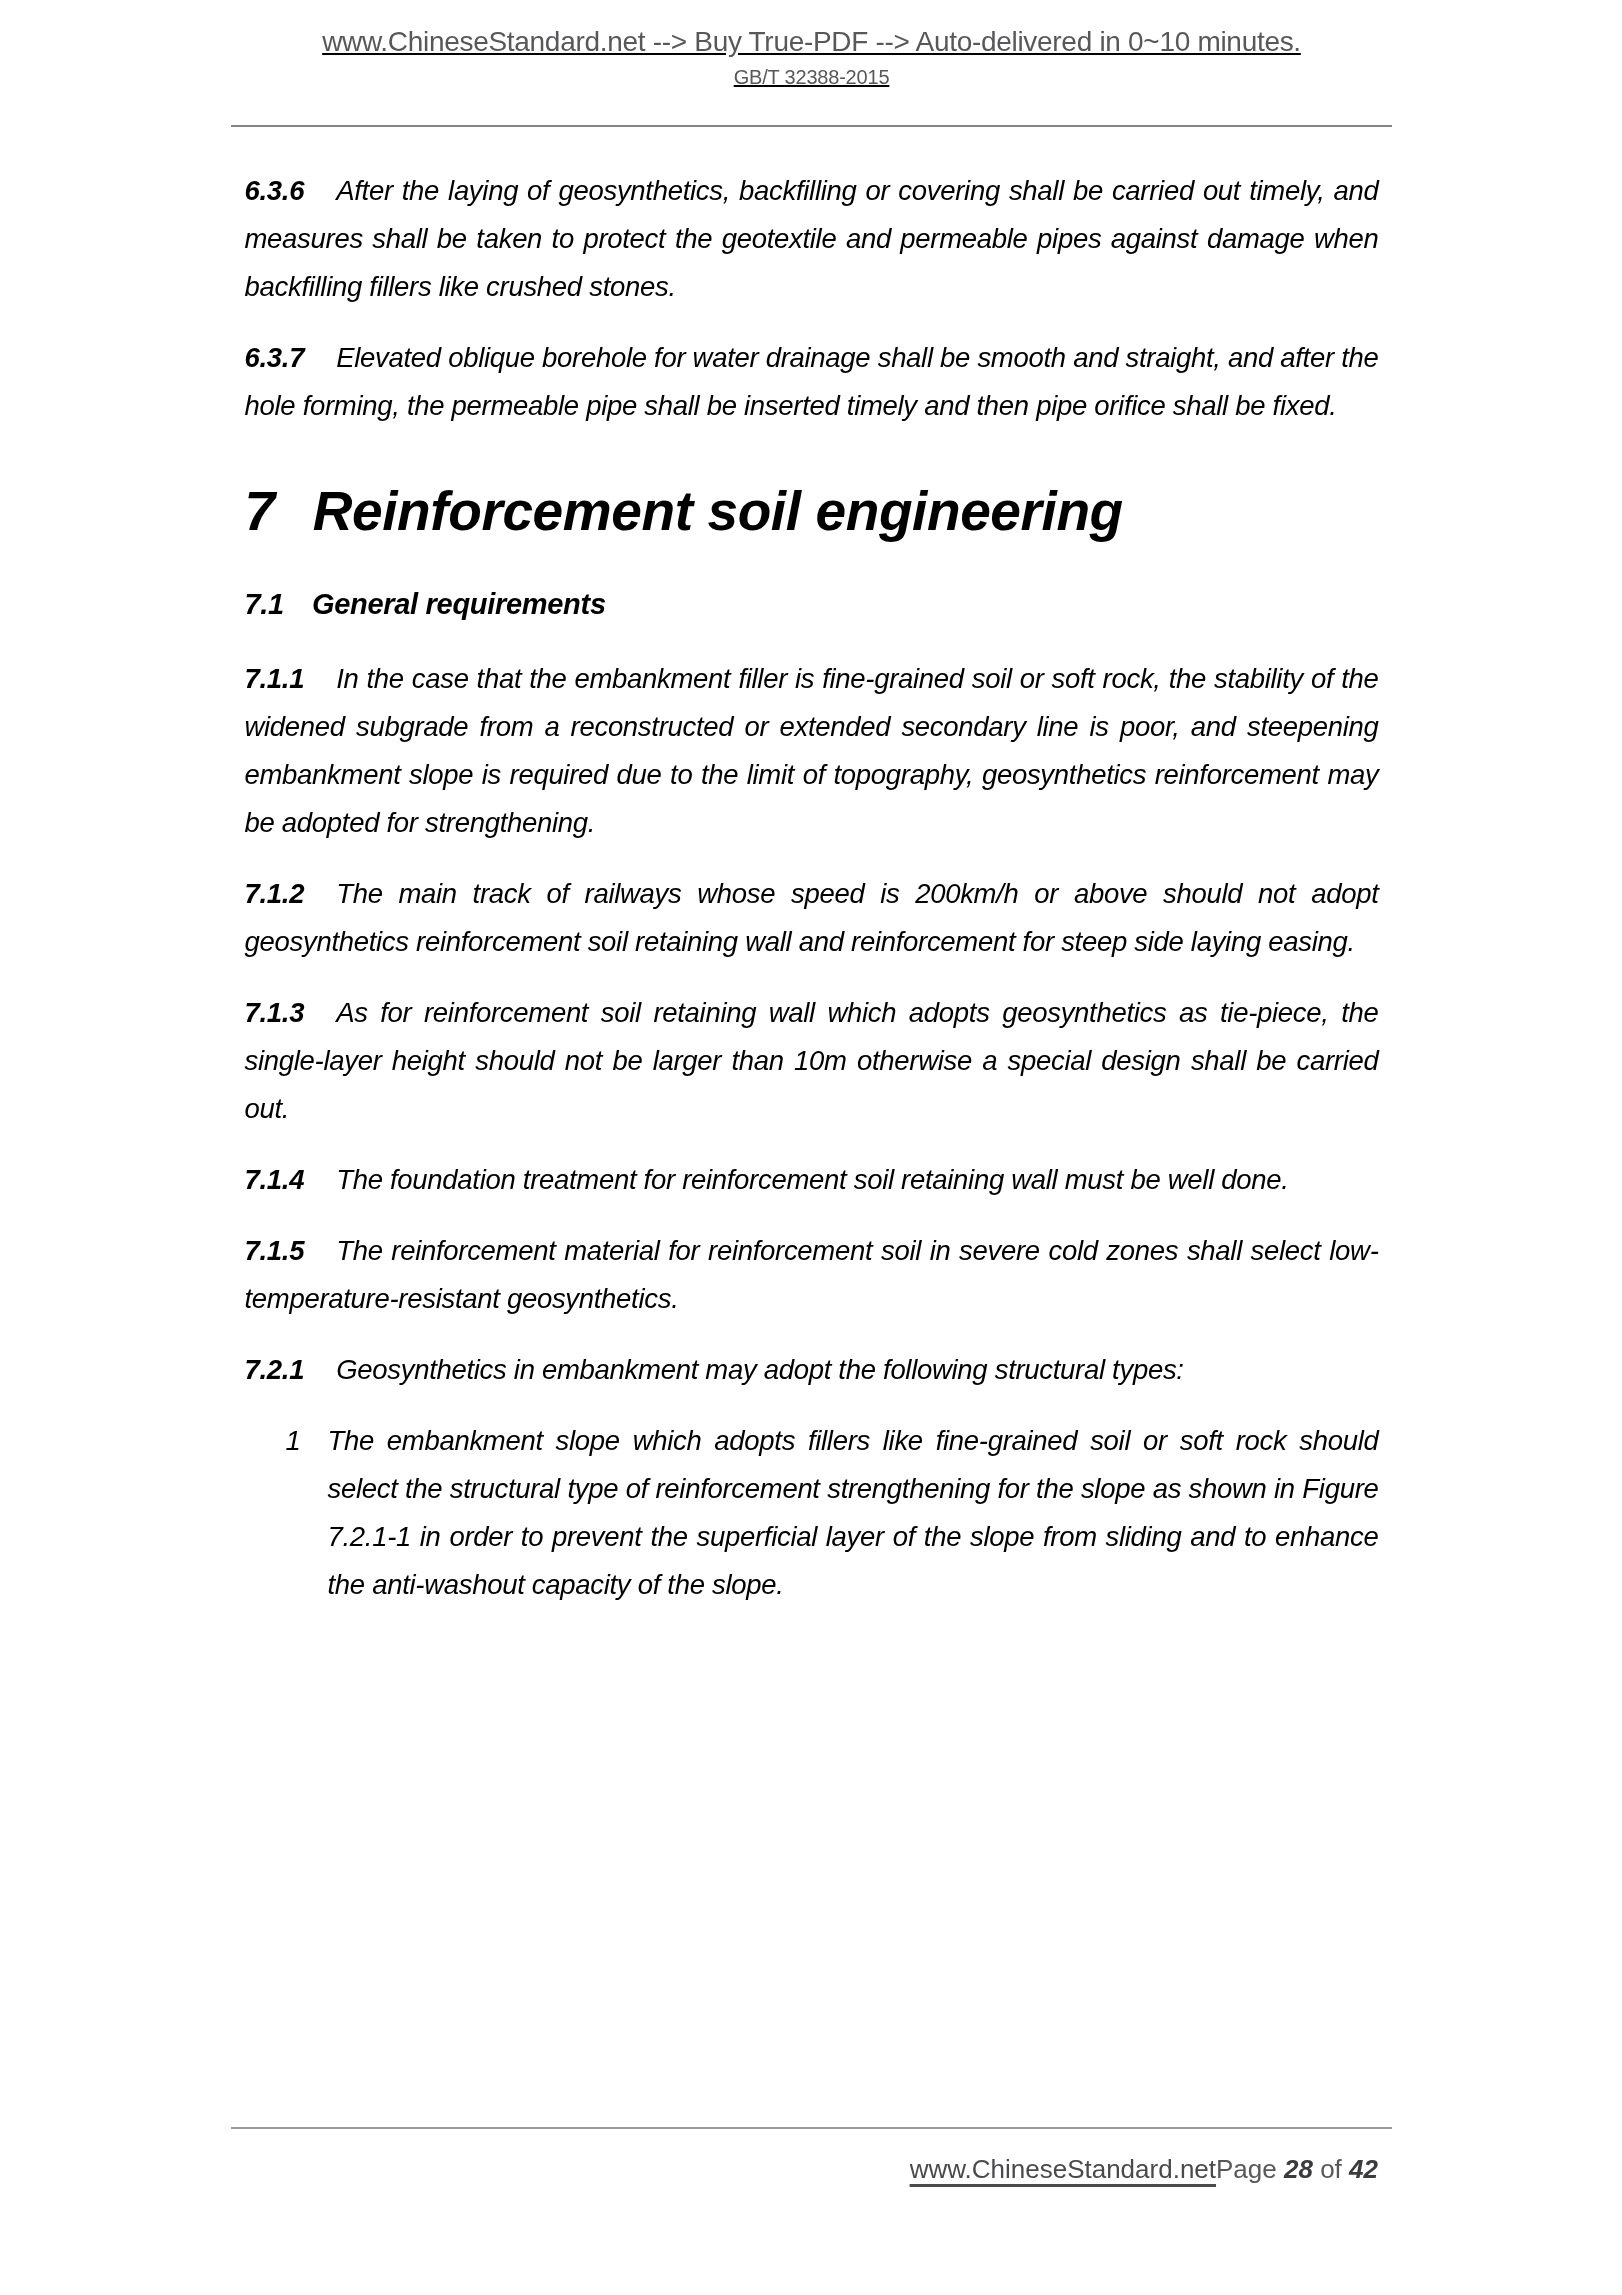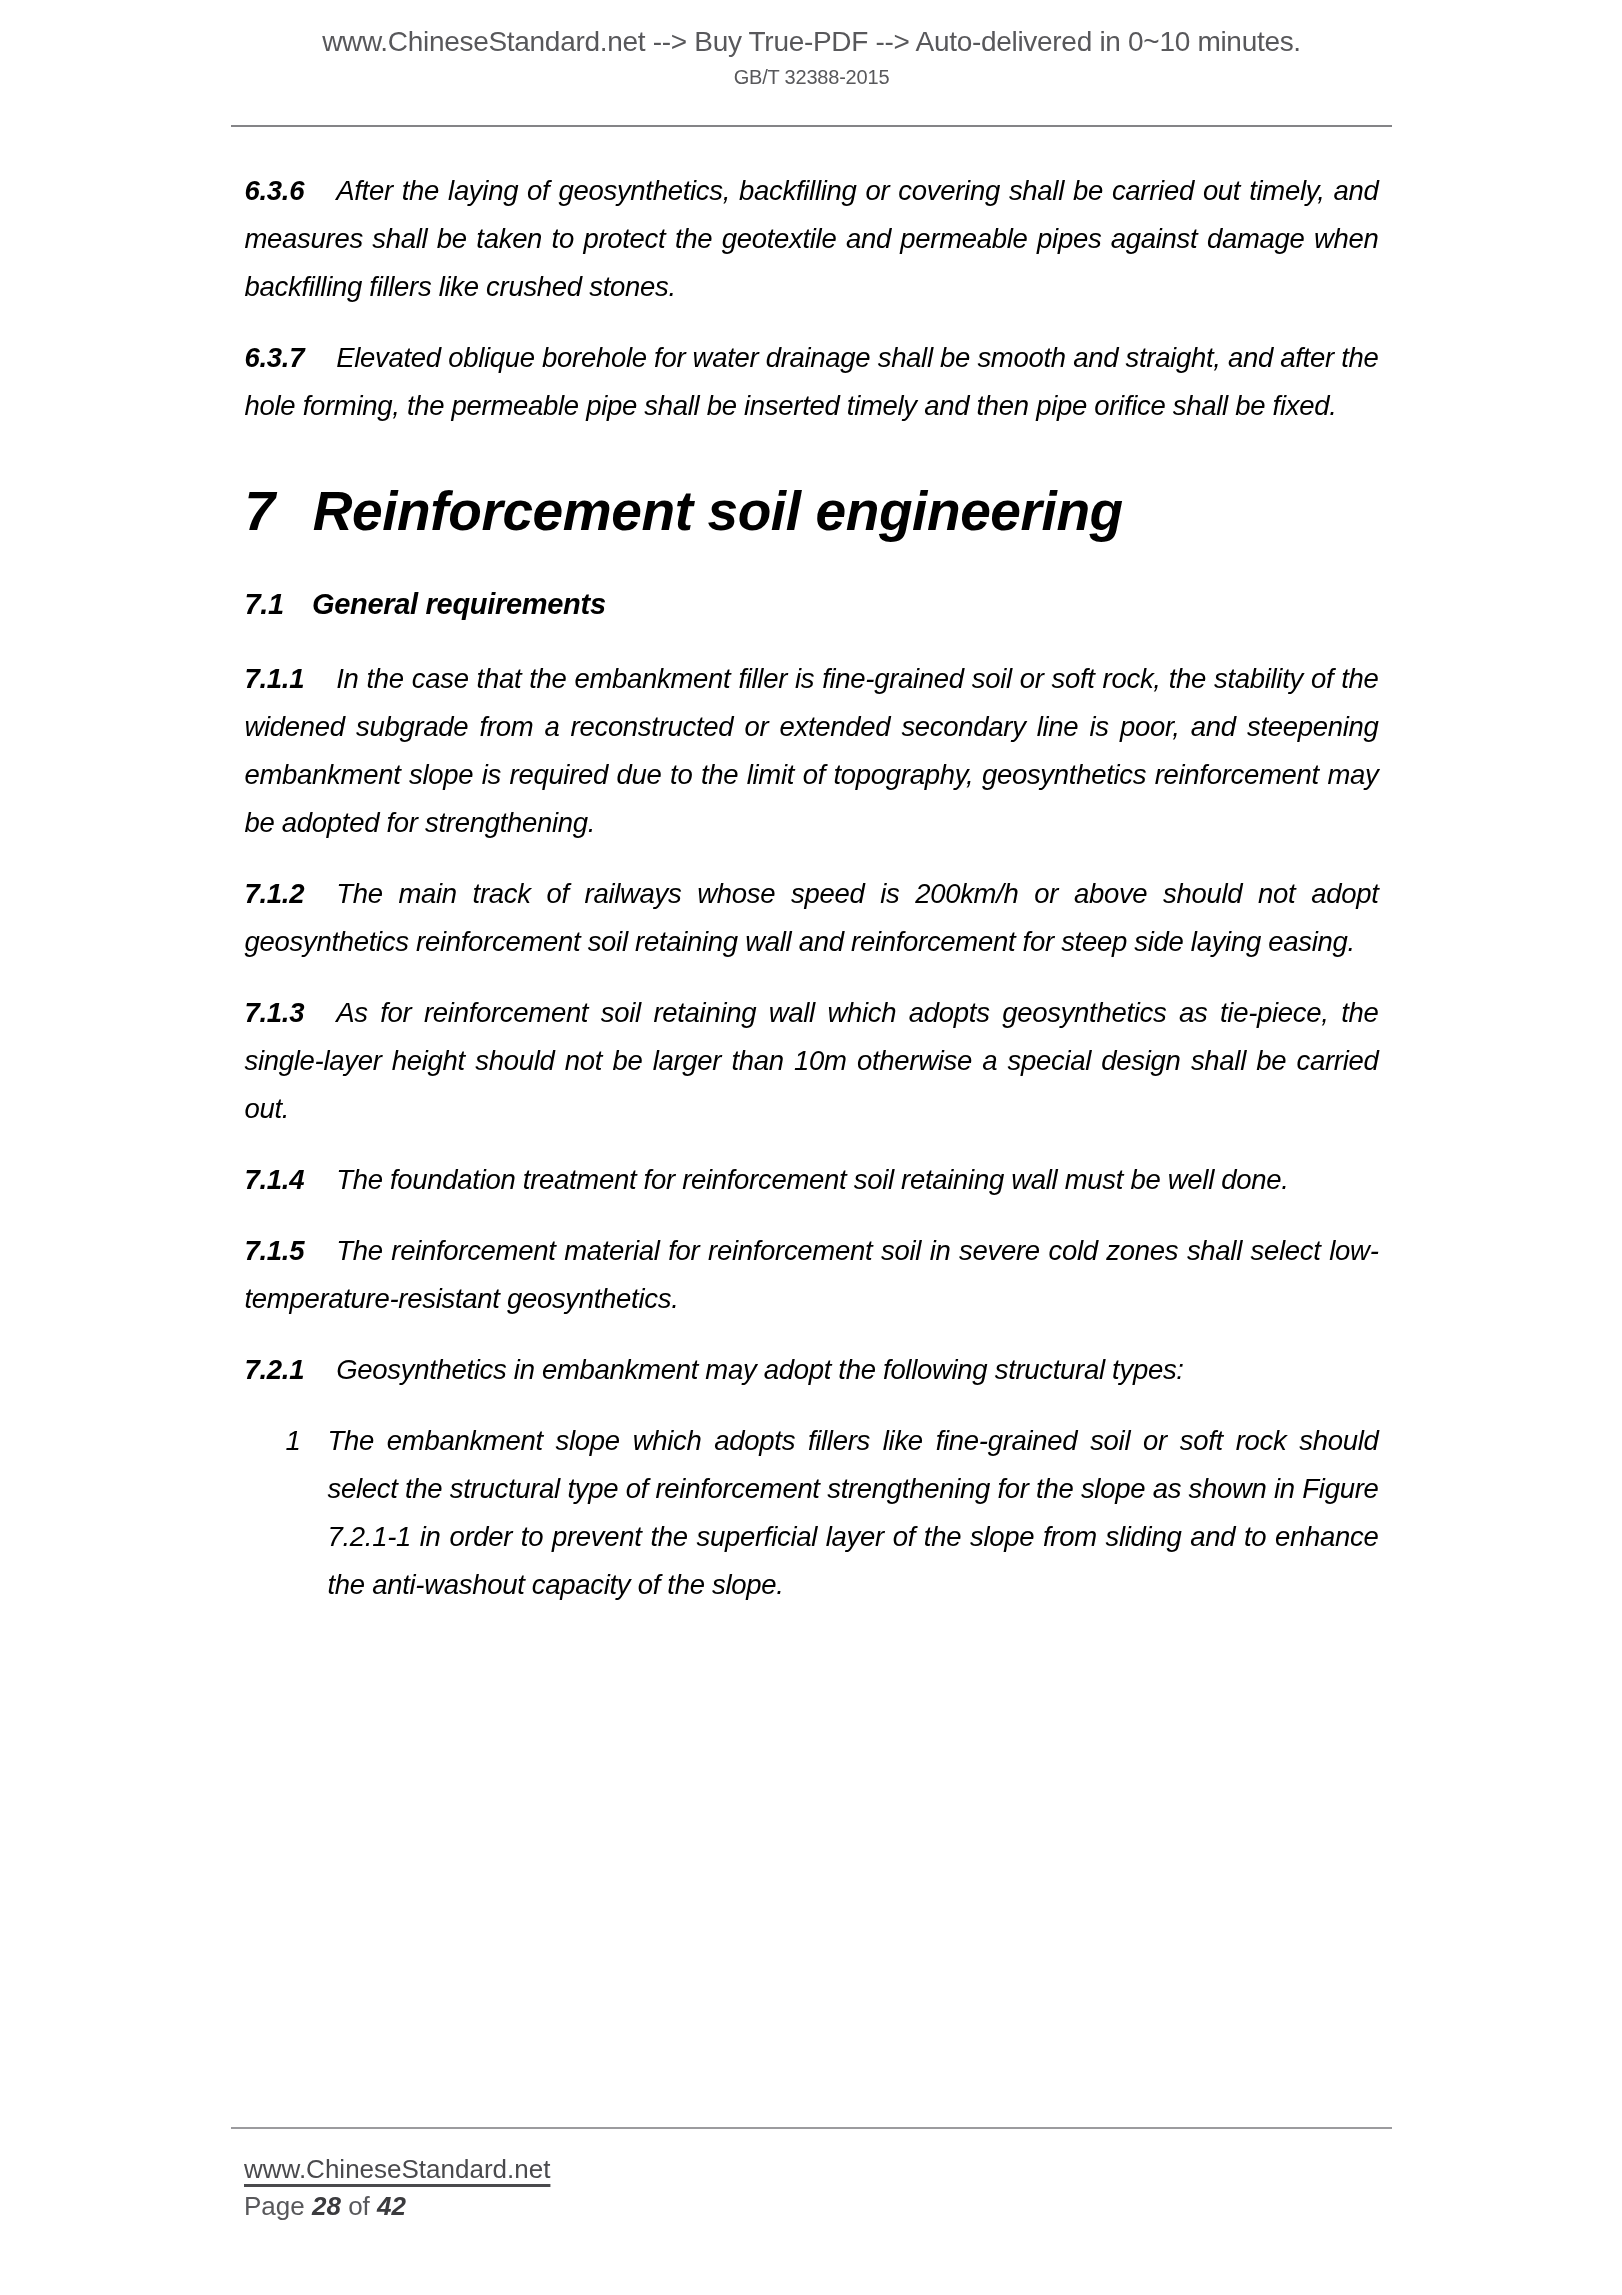--- a/index.html
+++ b/index.html
@@ -7,21 +7,21 @@
     position:relative;
     width:1623px;
     height:2295px;
     margin:0 auto;
     background:#ffffff;
     font-family:"Liberation Sans", sans-serif;
     color:#000;
     overflow:hidden;
   }
   
-  .hdr{ text-align:center; padding-top:25px; }
+  .hdr{ text-align:center; padding-top:25px;text-decoration:underline; }
   .hdr-banner{
     font-size:28px;
     line-height:33px;
     color:#58585b;
     letter-spacing:-0.3px;
   }
   .hdr-doc{
     font-size:20px;
     line-height:25px;
     color:#58585b;
@@ -93,21 +93,20 @@
     position:absolute;
     top:2151px;
     left:244px;
     width:1134px;
     display:flex;
     justify-content:flex-end;
     align-items:baseline;
     font-size:26px;
     line-height:37px;
     color:#58585b;
-    flex-direction:column;
   }
   .ftr-site{
     color:#4a4a4d;
     text-decoration:underline;
     text-decoration-color:#4a4a4d;
     text-decoration-thickness:2.5px;
     text-underline-offset:5.8px;
     cursor:pointer;
   }
   .ftr-page b{ color:#3b3b3e; font-weight:bold;font-style:italic; }

